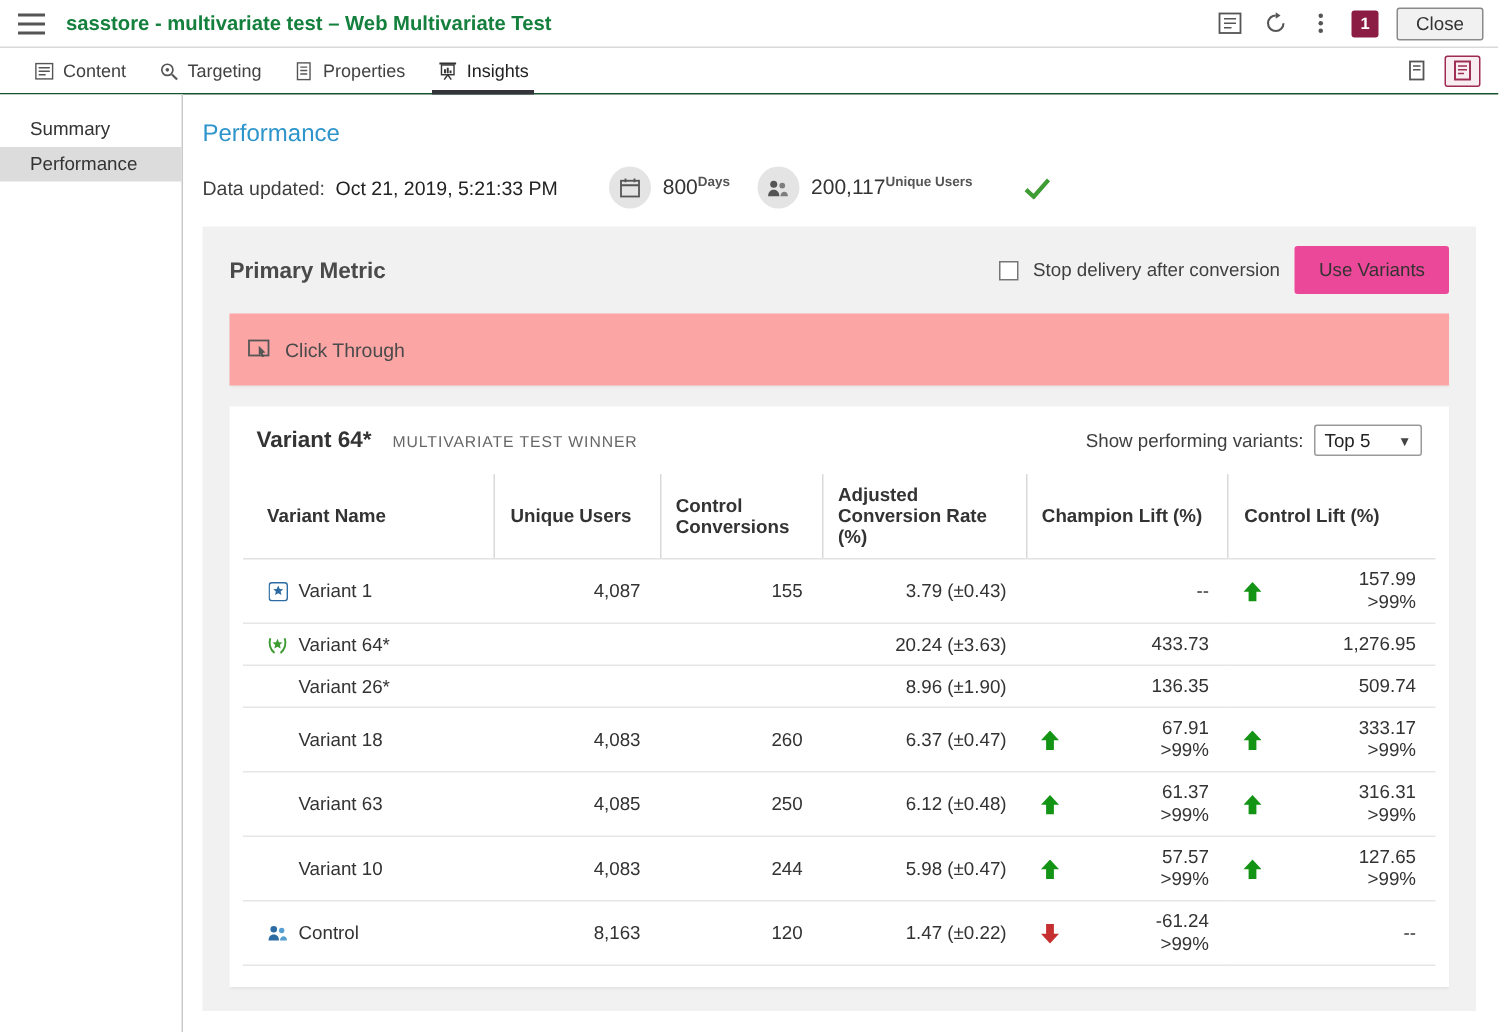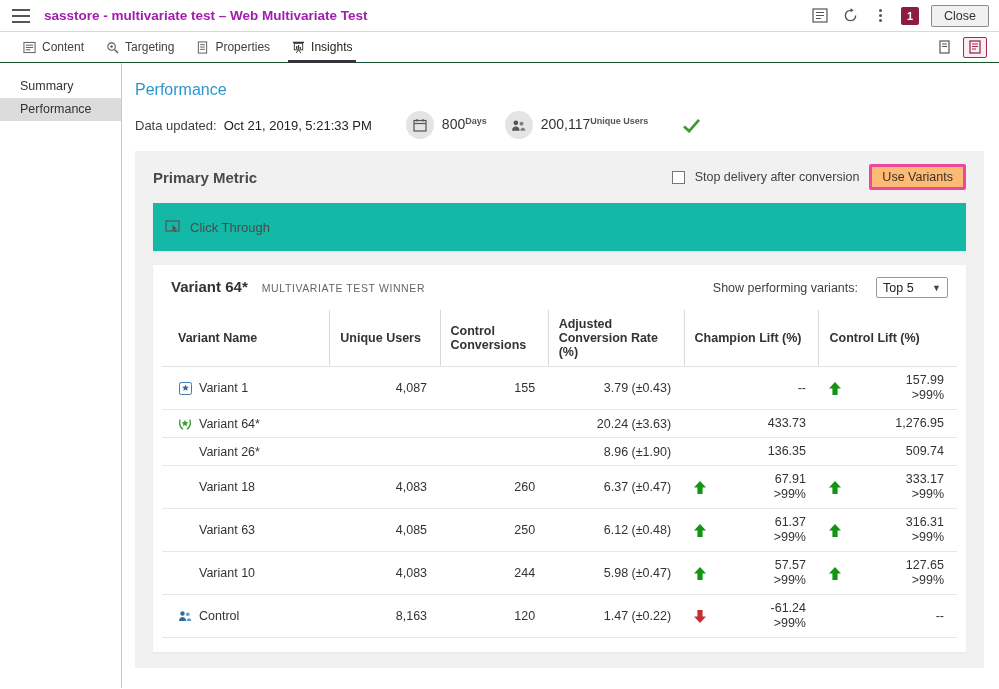--- a/index.html
+++ b/index.html
@@ -8,21 +8,21 @@
     width: 999px; height: 689px;
     font-family: "Liberation Sans", sans-serif;
     font-size: 13px; color:#333; background:#fff;
   }
   svg { display:block; }
 
   
   .topbar { height:32px; display:flex; align-items:center; padding:0 10px; border-bottom:1px solid #d9d9d9; background:#fff; }
   .hamburger { width:18px; height:14px; display:flex; flex-direction:column; justify-content:space-between; cursor:pointer; margin-left:2px; }
   .hamburger i { height:2px; background:#555; display:block; }
-  .app-title { font-weight:bold; font-size:13.5px; color:#a21caf; margin-left:14px; }
+  .app-title { font-weight:bold; font-size:13.5px; color:#15803d; margin-left:14px; }
   .topbar-right { margin-left:auto; display:flex; align-items:center; gap:12px; }
   .tb-icon { width:18px; height:18px; display:flex; align-items:center; justify-content:center; cursor:pointer; }
   .dots { display:flex; flex-direction:column; gap:2px; padding:0 3px; }
   .dots i { width:3px; height:3px; border-radius:50%; background:#555; display:block; }
   .badge { min-width:18px; height:18px; background:#8b1d44; color:#fff; font-size:11px; font-weight:bold;
            display:flex; align-items:center; justify-content:center; border-radius:2px; padding:0 4px; }
   .close-btn { border:1px solid #8a8a8a; background:#f1f1f1; padding:3px 12px; font-size:12.5px; color:#333; cursor:pointer; border-radius:2px; }
 
   
   .tabbar { height:31px; display:flex; align-items:stretch; padding:0 12px; border-bottom:1px solid #14532d; background:#fff; }
@@ -52,31 +52,31 @@
   .stat-label { font-size:9px; font-weight:bold; color:#555; }
   .big-check { margin-left:16px; }
 
   
   .panel { margin-top:12px; background:#f1f1f1; padding:13px 18px 16px; }
   .panel-head { display:flex; align-items:center; }
   .panel-title { font-size:15px; font-weight:bold; color:#4a4a4a; }
   .panel-head-right { margin-left:auto; display:flex; align-items:center; gap:10px; }
   .checkbox { width:13px; height:13px; border:1px solid #767676; background:#fff; cursor:pointer; flex:none; }
   .checkbox-label { font-size:12.5px; color:#3f3f3f; }
-  .use-variants-btn { border:3px solid #ec4899; background:#fdba74; padding:3px 10px; font-size:12.5px; color:#333; cursor:pointer; border-radius:2px; }
-
-  .metric-card { background:#14b8a6; margin-top:13px; height:48px; display:flex; align-items:center; padding:0 12px; box-shadow:0 1px 2px rgba(0,0,0,0.06); }
+  .use-variants-btn { border:6px solid #ec4899; background:#ec4899; padding:3px 10px; font-size:12.5px; color:#333; cursor:pointer; border-radius:2px; }
+
+  .metric-card { background:#fca5a5; margin-top:13px; height:48px; display:flex; align-items:center; padding:0 12px; box-shadow:0 1px 2px rgba(0,0,0,0.06); }
   .metric-label { margin-left:9px; font-size:13px; color:#4a4a4a; }
 
   
   .winner-card { background:#fff; margin-top:14px; padding:12px 9px 14px; box-shadow:0 1px 2px rgba(0,0,0,0.06); }
   .winner-head { display:flex; align-items:baseline; padding:0 9px; }
   .winner-title { font-size:15px; font-weight:bold; color:#333; }
   .winner-subtitle { margin-left:14px; font-size:10.5px; color:#666; letter-spacing:0.6px; }
-  .winner-head-right { margin-left:auto; display:flex; align-items:center; gap:18px; }
+  .winner-head-right { margin-left:auto; display:flex; align-items:center; gap:7px; }
   .show-label { font-size:12.5px; color:#3f3f3f; }
   .select { border:1px solid #999; background:#fff; min-width:72px; height:21px; display:flex; align-items:center; justify-content:space-between; padding:0 6px; font-size:12.5px; color:#222; cursor:pointer; border-radius:2px; }
   .select .caret { font-size:9px; color:#444; margin-left:8px; }
 
   .alert { margin-top:9px; background:#ebf5e7; border:1px solid #cfe5c4; height:26px; display:flex; align-items:center; padding:0 10px; }
   .alert-text { margin-left:7px; font-size:11px; color:#4a4a4a; }
   .alert-close { margin-left:auto; font-size:13px; color:#555; cursor:pointer; padding:0 2px; }
 
   
   table.variants { width:100%; margin-top:12px; border-collapse:collapse; table-layout:fixed; }

